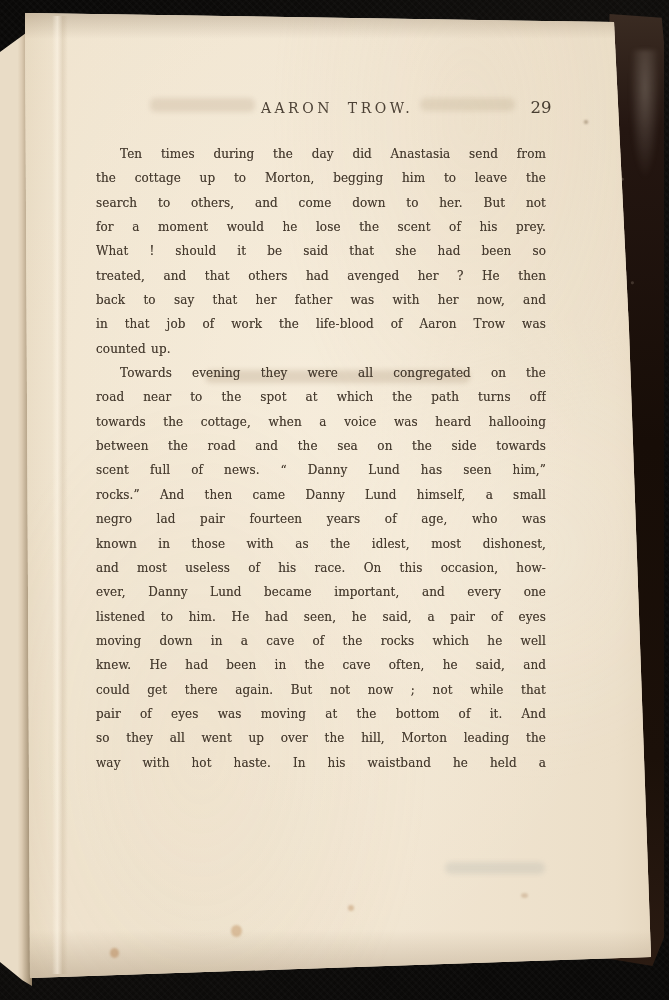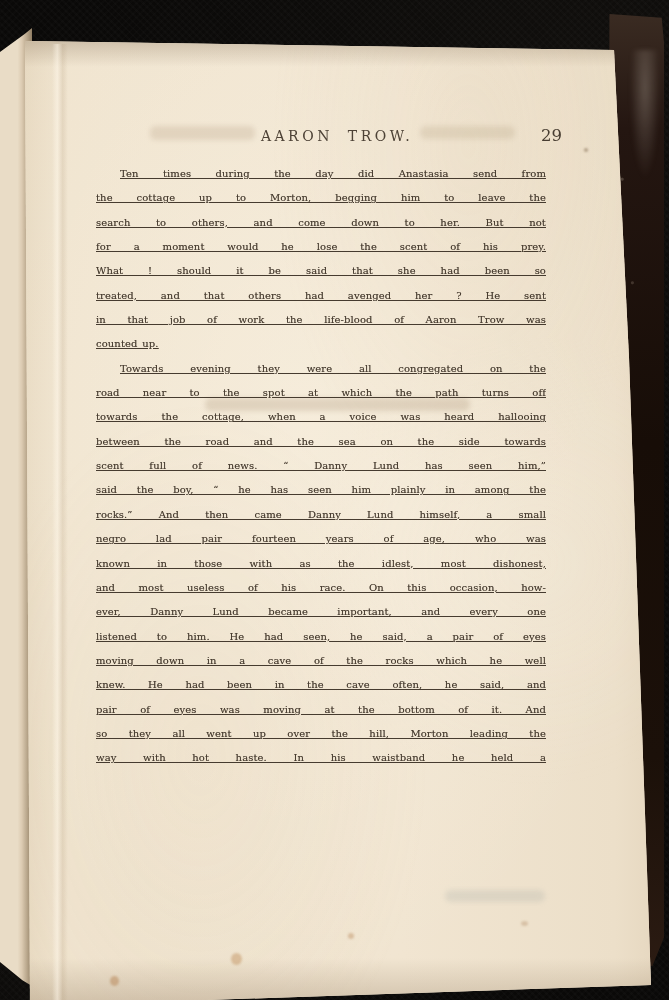--- a/index.html
+++ b/index.html
@@ -41,49 +41,47 @@
       radial-gradient(circle at 35% 85%, rgba(210,195,175,.45) 0 1px, transparent 2px);
   }
   
   .page{
     position:absolute;inset:0;
     clip-path:polygon(25px 13px, 614px 22px, 629px 330px, 651px 957px, 30px 978px);
     background:
       radial-gradient(ellipse at 45% 40%, rgba(255,250,238,.35), rgba(255,250,238,0) 70%),
       linear-gradient(90deg,#d8c7ad 0,#e8dac2 4%,#f0e4cf 10%,#f1e5d1 60%,#ecdfc9 92%,#e4d5bd 100%),
       #efe2cd;
-    margin-top: 28px;
   }
   .page-top-shade{position:absolute;left:25px;top:13px;width:600px;height:26px;
     background:linear-gradient(180deg,rgba(120,98,72,.28),rgba(120,98,72,0));}
   .page-bottom-shade{position:absolute;left:28px;top:930px;width:625px;height:48px;
     background:linear-gradient(0deg,rgba(130,106,78,.30),rgba(130,106,78,0));}
   .gutter-fold{position:absolute;left:52px;top:16px;width:16px;height:958px;
     background:linear-gradient(90deg,rgba(255,248,235,0),rgba(255,248,235,.5),rgba(170,146,114,.18),rgba(170,146,114,0));}
   .paper-mottle{position:absolute;inset:0;opacity:.5;pointer-events:none;
     background-image:
       radial-gradient(ellipse at 70% 12%, rgba(214,192,160,.25), transparent 30%),
       radial-gradient(ellipse at 30% 75%, rgba(214,192,160,.2), transparent 35%),
       radial-gradient(ellipse at 80% 55%, rgba(255,252,244,.25), transparent 30%);}
   
   .running-title{
     position:absolute;left:112px;top:100px;width:450px;height:18px;
     text-align:center;font-size:14px;line-height:16px;letter-spacing:3.5px;word-spacing:7px;
     color:#4d4236;
   }
   .folio{
     position:absolute;left:520px;top:99px;width:42px;height:20px;
-    text-align:right;font-size:16.5px;line-height:18px;color:#473d31;
+    text-align:center;font-size:16.5px;line-height:18px;color:#473d31;
   }
   
   .text-block{
-    position:absolute;left:96px;top:134px;width:450px;
-    font-size:10px;color:#463b2f;word-spacing:1.5px;letter-spacing:.1px;
+    position:absolute;left:96px;top:142px;width:450px;
+    font-size:12px;color:#463b2f;word-spacing:1.5px;letter-spacing:.1px;
     text-shadow:0 0 .5px rgba(70,59,47,.55);
-    text-decoration:underline;
   }
   .line{height:24.35px;line-height:24.35px;overflow:hidden;
     text-align:justify;text-align-last:justify;white-space:nowrap;}
   .line{white-space:normal;}
   .line.indent{text-indent:24px;}
   .line.para-end{text-align-last:left;}
   
   .smudge{position:absolute;filter:blur(2.5px);pointer-events:none;}
   .smudge-header-l{left:150px;top:98px;width:105px;height:14px;
     background:rgba(167,143,112,.22);border-radius:6px;}
@@ -129,36 +127,37 @@
 
     <div class="running-title">AARON TROW.</div>
     <div class="folio">29</div>
 
     <div class="text-block" id="text-block">
         <div class="line indent">Ten times during the day did Anastasia send from</div>
         <div class="line">the cottage up to Morton, begging him to leave the</div>
         <div class="line">search to others, and come down to her.  But not</div>
         <div class="line">for a moment would he lose the scent of his prey.</div>
         <div class="line">What !  should it be said that she had been so</div>
-        <div class="line">treated, and that others had avenged her ?  He sent</div>
+        <div class="line">treated, and that others had avenged her ?  He then</div>
+        <div class="line">back to say that her father was with her now, and</div>
         <div class="line">in that job of work the life-blood of Aaron Trow was</div>
         <div class="line para-end">counted up.</div>
         <div class="line indent">Towards evening they were all congregated on the</div>
         <div class="line">road near to the spot at which the path turns off</div>
         <div class="line">towards the cottage, when a voice was heard hallooing</div>
         <div class="line">between the road and the sea on the side towards</div>
         <div class="line">scent full of news.  “ Danny Lund has seen him,”</div>
-        <div class="line">said the boy, “ he has seen him plainly in among the</div>
         <div class="line">rocks.”  And then came Danny Lund himself, a small</div>
         <div class="line">negro lad pair fourteen years of age, who was</div>
         <div class="line">known in those with as the idlest, most dishonest,</div>
         <div class="line">and most useless of his race.  On this occasion, how-</div>
         <div class="line">ever, Danny Lund became important, and every one</div>
         <div class="line">listened to him.  He had seen, he said, a pair of eyes</div>
         <div class="line">moving down in a cave of the rocks which he well</div>
         <div class="line">knew.  He had been in the cave often, he said, and</div>
+        <div class="line">could get there again.  But not now ; not while that</div>
         <div class="line">pair of eyes was moving at the bottom of it.  And</div>
         <div class="line">so they all went up over the hill, Morton leading the</div>
         <div class="line">way with hot haste.  In his waistband he held a</div>
       </div>
   </div>
 
 </div>
 
 </body></html>

